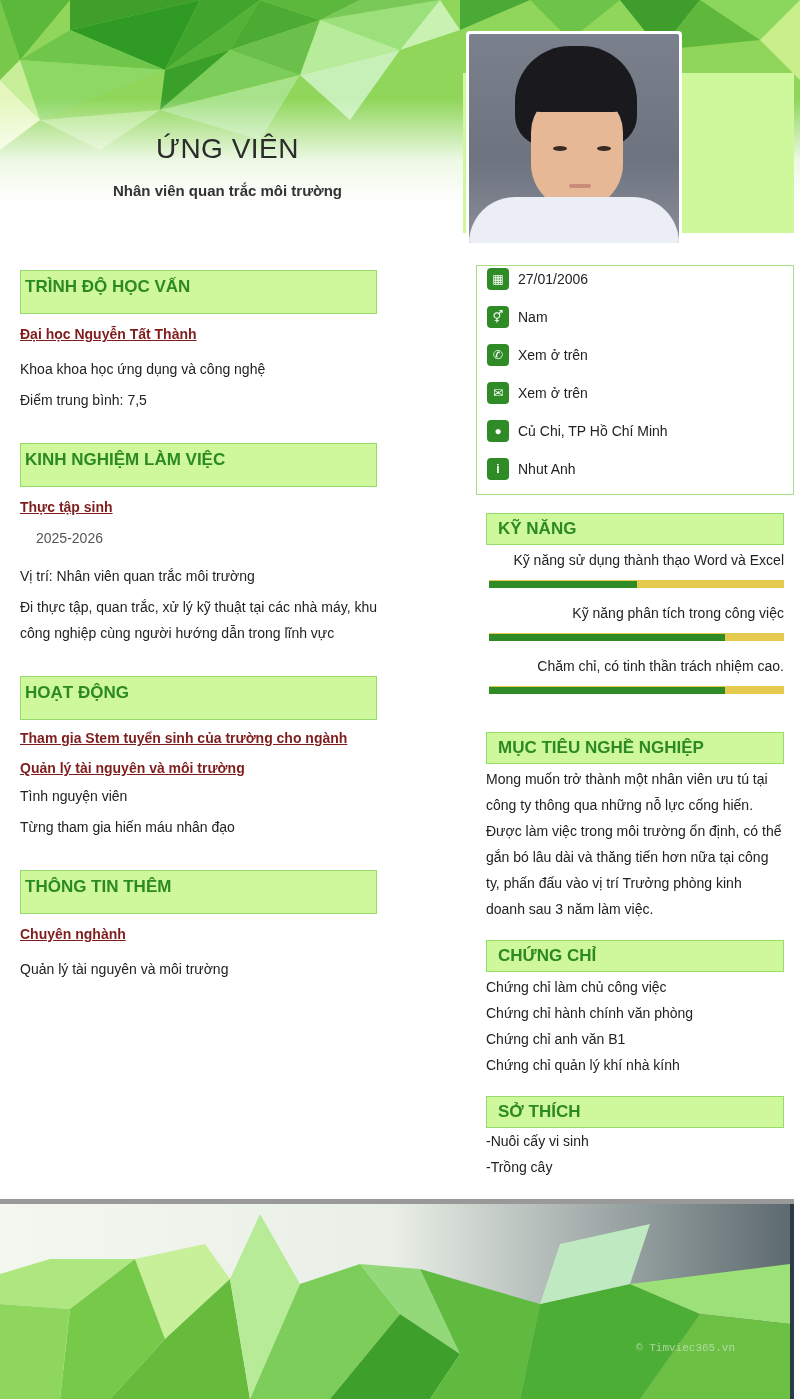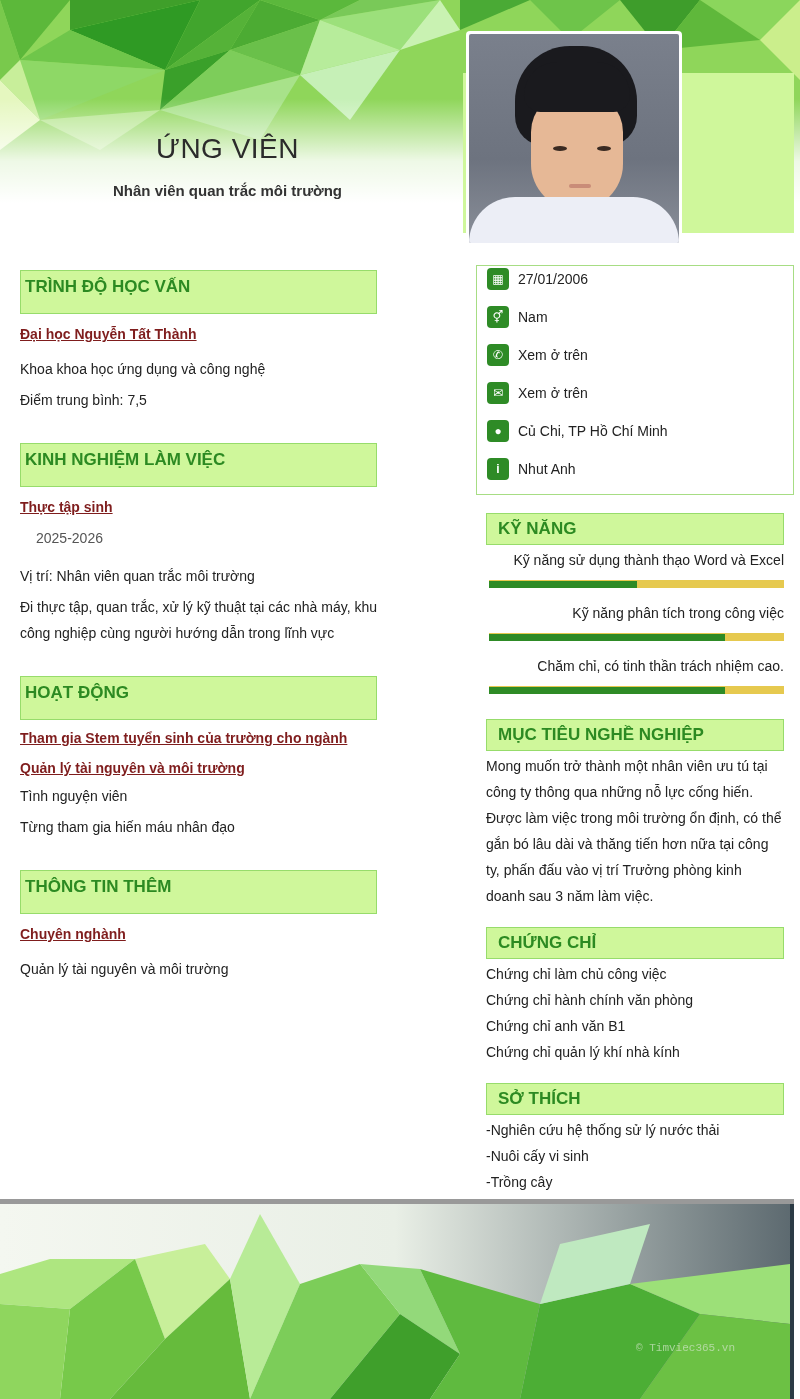--- a/index.html
+++ b/index.html
@@ -223,36 +223,35 @@
     <div class="skill-label" style="margin-top:16px">Kỹ năng phân tích trong công việc</div>
     <div class="skill-bar">
         <div class="skill-fill" style="width:80%"></div>
       </div>
     <div class="skill-label" style="margin-top:16px">Chăm chỉ, có tinh thần trách nhiệm cao.</div>
     <div class="skill-bar">
         <div class="skill-fill" style="width:80%"></div>
       </div>
   </section>
 
-  <section style="margin-top:25px">
+  <section style="margin-top:38px">
     <div class="sec-head">MỤC TIÊU NGHỀ NGHIỆP</div>
     <div class="txt" style="margin-top:2px">Mong muốn trở thành một nhân viên ưu tú tại công ty thông qua những nỗ lực cống hiến. Được làm việc trong môi trường ổn định, có thể gắn bó lâu dài và thăng tiến hơn nữa tại công ty, phấn đấu vào vị trí Trưởng phòng kinh doanh sau 3 năm làm việc.</div>
   </section>
 
   <section style="margin-top:18px">
     <div class="sec-head">CHỨNG CHỈ</div>
     <div class="txt" style="margin-top:2px">Chứng chỉ làm chủ công việc</div>
     <div class="txt">Chứng chỉ hành chính văn phòng</div>
     <div class="txt">Chứng chỉ anh văn B1</div>
     <div class="txt">Chứng chỉ quản lý khí nhà kính</div>
   </section>
 
   <section style="margin-top:18px">
     <div class="sec-head">SỞ THÍCH</div>
-    <div class="txt" style="margin-top:2px">-Nghiên cứu hệ thống sử lý nước thải</div>
     <div class="txt">-Nuôi cấy vi sinh</div>
     <div class="txt">-Trồng cây</div>
   </section>
 </div>
 
 <div class="footer-border"></div>
 <div class="footer-bg">
   <svg width="790" height="195" viewBox="0 0 790 195">
     <defs>
       <linearGradient id="fsky" x1="0" y1="0" x2="1" y2="0">

